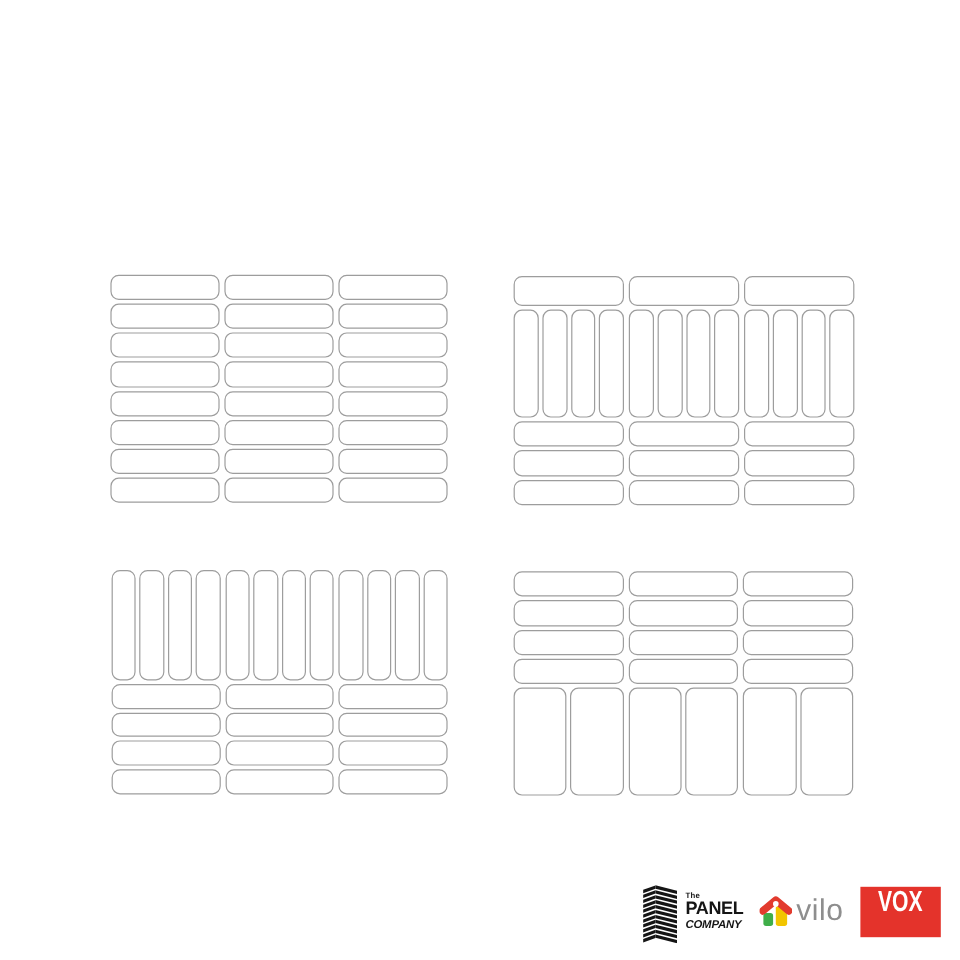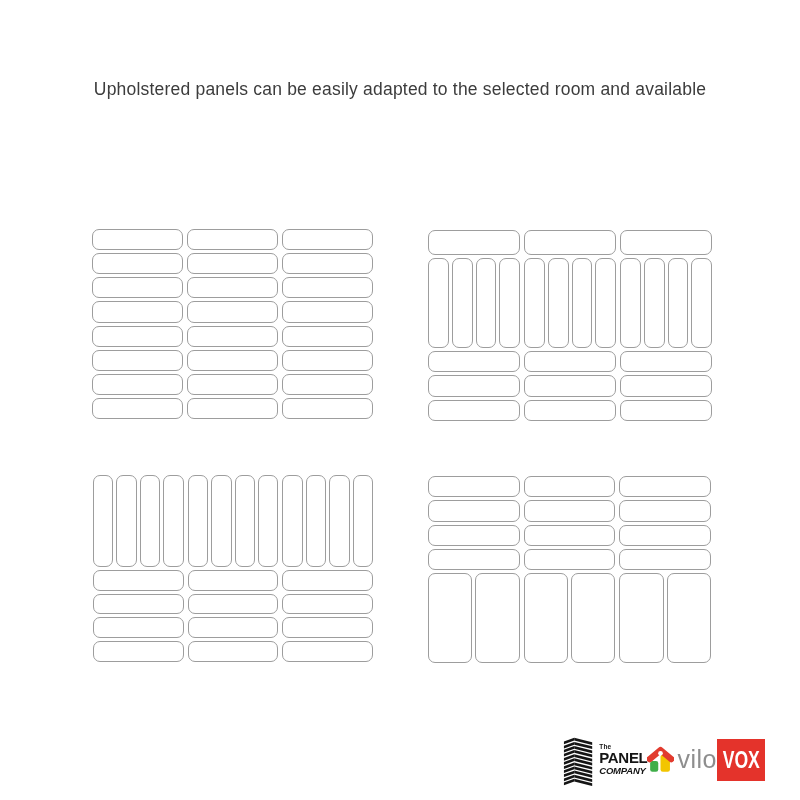--- a/index.html
+++ b/index.html
@@ -43,60 +43,59 @@
   .panel {
     flex: 1 1 0%;
     background: var(--panel-fill, #ffffff);
     border: 1.5px solid var(--panel-border, #9d9d9d);
     border-radius: 7px;
   }
 
   
   .footer {
     position: absolute;
-    right: 35px;
+    right: 16px;
     bottom: 14px;
     display: flex;
     align-items: center;
+    gap: 14px;
   }
   .tpc-logo { display: flex; align-items: center; gap: 5px; }
   .tpc-text { display: flex; flex-direction: column; color: var(--tpc-black, #151515); }
   .tpc-the     { font-size: 6.5px; font-weight: 700; line-height: 7px; letter-spacing: 0.2px; }
   .tpc-panel   { font-size: 15px;  font-weight: 700; line-height: 15px; letter-spacing: -0.3px; }
   .tpc-company { font-size: 9.5px; font-weight: 700; line-height: 11px; letter-spacing: -0.2px; font-style: italic; }
   .vilo-logo { display: flex; align-items: center; gap: 3px; justify-content: center; }
   .vilo-text {
     font-size: 25px;
     letter-spacing: 0.5px;
     color: var(--vilo-gray, #8e8e8e);
     line-height: 25px;
   }
   .vox-logo {
-    width: 48px;
+    width: 67px;
     height: 42px;
     background: var(--vox-red, #e4332b);
     display: flex;
-    align-items: center;
     justify-content: center;
   }
   .vox-text {
     color: var(--vox-text, #ffffff);
     font-size: 22px;
     font-weight: 700;
     letter-spacing: 0px;
     transform: scaleX(0.8) scaleY(1.1);
   }
 </style>
 </head>
 <body>
 
 <div class="page">
 
   <p class="intro">
-    <span>Upholstered panels can be easily adapted to the selected room and available</span>
   </p>
 
   <div class="diagram diagram-1">
       <div class="drow" style="flex: 1 1 0%;">
         <div class="colgroup">
           <div class="panel"></div>
         </div>
         <div class="colgroup">
           <div class="panel"></div>
         </div>

